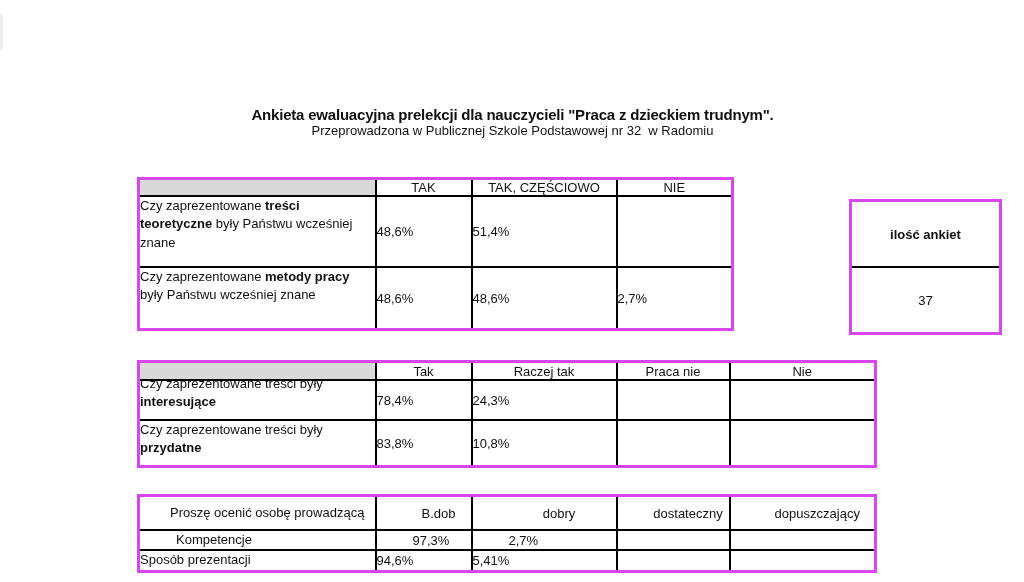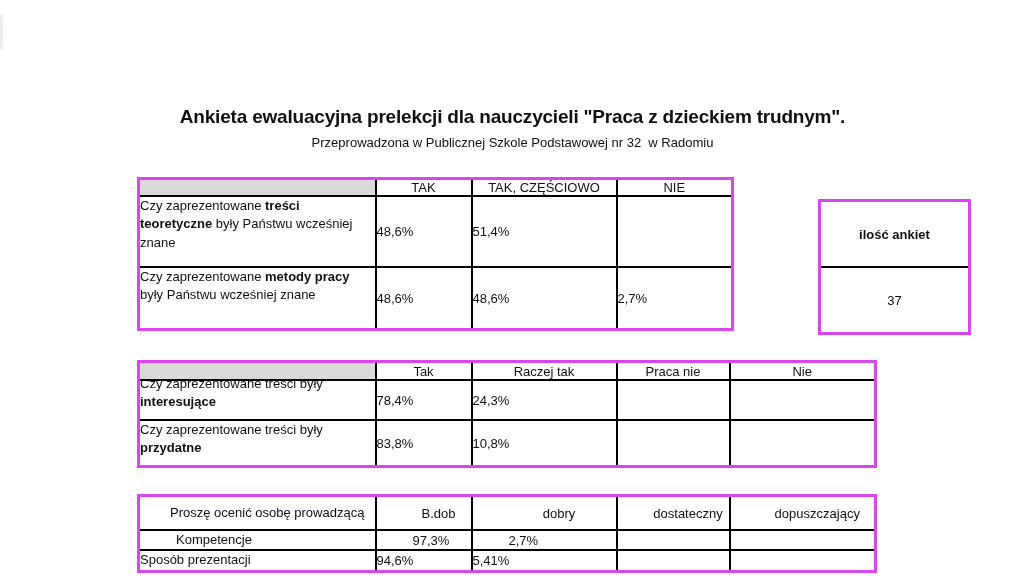--- a/index.html
+++ b/index.html
@@ -1,22 +1,22 @@
 <!DOCTYPE html>
 <html><head>
 <meta charset="utf-8">
 <style>
   html,body{margin:0;padding:0;background:#ffffff;}
   .page{position:relative;width:1024px;height:582px;background:#ffffff;
         font-family:"Liberation Sans",sans-serif;color:#111111;overflow:hidden;}
   .edge-artifact{position:absolute;left:0;top:14px;width:3px;height:36px;
         background:#ededed;border-radius:0 3px 3px 0;}
   .doc-header{position:absolute;left:140px;top:106px;width:745px;text-align:center;}
-  .title{font-size:19px;font-weight:bold;letter-spacing:-0.2px;}
-  .subtitle{font-size:13px;margin-top:7px;white-space:pre-wrap;}
+  .title{font-size:15px;font-weight:bold;letter-spacing:-0.2px;}
+  .subtitle{font-size:13px;white-space:pre-wrap;}
 
   table.grid{position:absolute;border-collapse:collapse;table-layout:fixed;
         background:#ffffff;border:3px solid #d946ef;}
   table.grid td{border:2px solid #000000;font-size:13px;padding:0;overflow:hidden;}
   .gray{background:#d9d9d9;}
   .hcell{text-align:center;vertical-align:middle;font-weight:normal;}
   .qcell{text-align:left;vertical-align:top;padding:1px 4px 1px 3px;line-height:1.42;}
   .vcell{vertical-align:middle;}
   .clip-top{margin-top:-6px;}
 
@@ -29,21 +29,21 @@
   .t2 tr.hrow td{height:16px;}
   .t2 tr.row1 td{height:38px;}
   .t2 tr.row2 td{height:44px;}
 
   .t3{left:137px;top:494px;width:737px;}
   .t3 tr.hrow td{height:32px;padding-left:30px;}
   .t3 tr.row1 td{height:17px;padding-left:36px;}
   .t3 tr.row2 td{height:17px;}
   .t3 .qcell{vertical-align:middle;}
 
-  .tbox{left:818px;top:199px;width:150px;}
+  .tbox{left:849px;top:199px;width:150px;}
   .tbox td{height:64px;text-align:center;vertical-align:middle;}
   .tbox .boxlabel{font-weight:bold;}
 </style>
 </head>
 <body>
 
 <div class="page">
 
   <div class="edge-artifact"></div>
 

